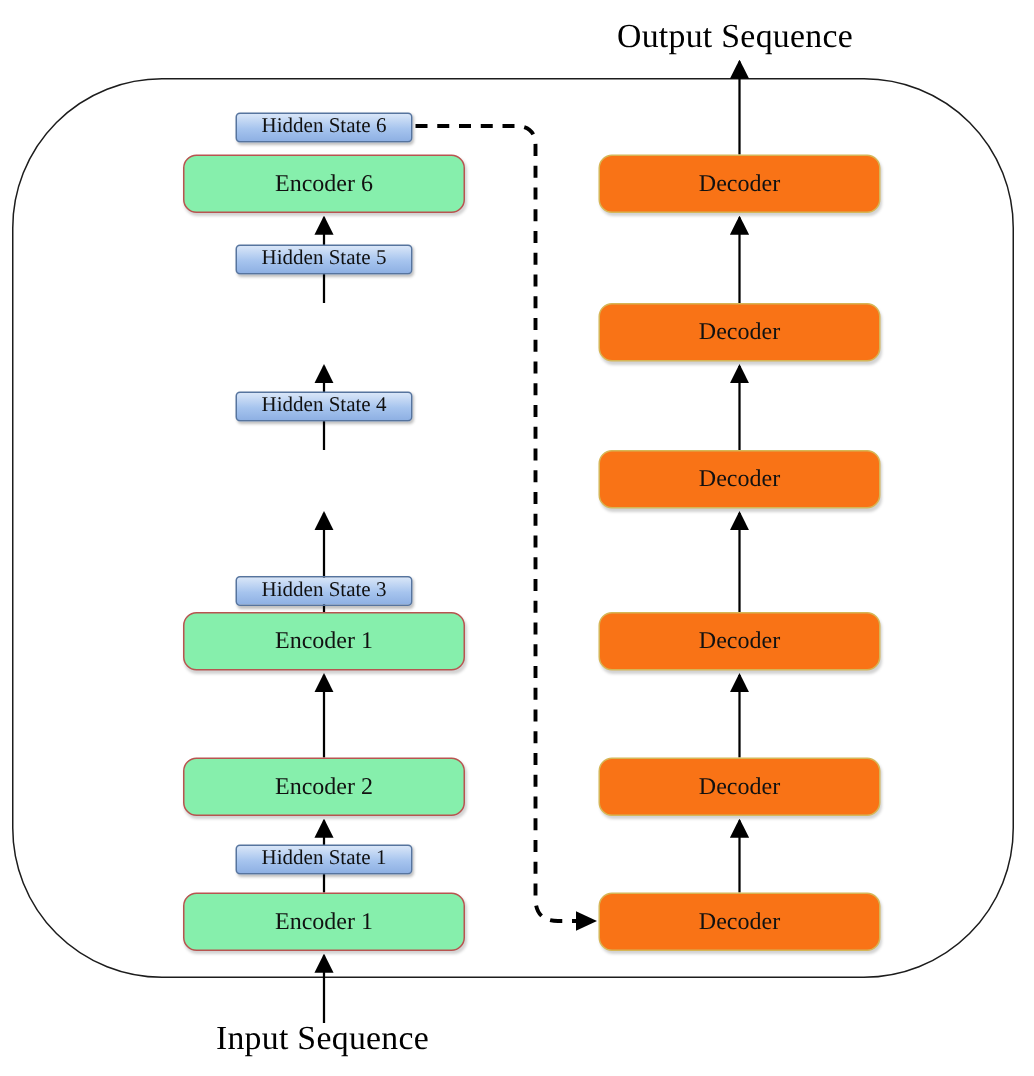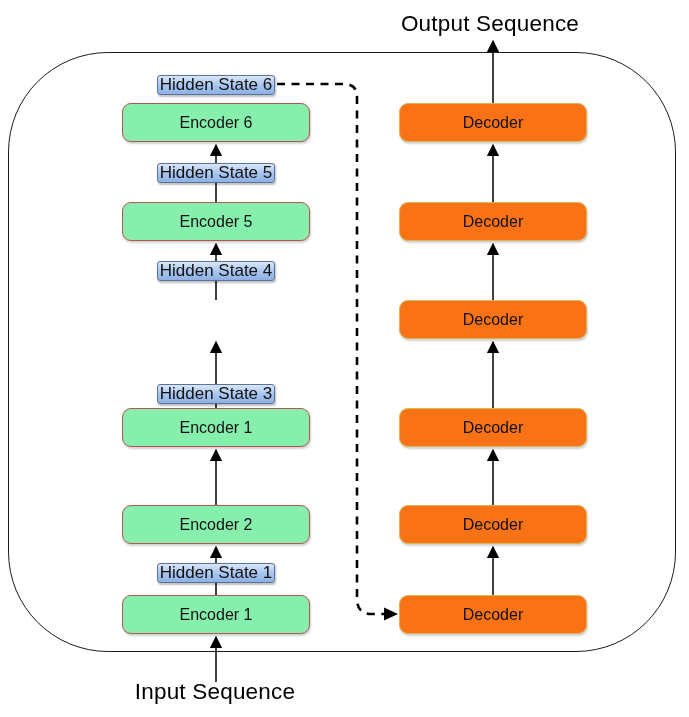--- a/index.html
+++ b/index.html
@@ -1,21 +1,21 @@
 <!DOCTYPE html>
 <html><head>
 <meta charset="utf-8">
 <style>
   html, body { margin: 0; padding: 0; background: #ffffff; }
   .canvas {
     position: relative;
     width: 689px;
     height: 717px;
     background: #ffffff;
-    font-family: Liberation Sans, sans-serif;
+    font-family: Liberation Serif, serif;
     overflow: hidden;
   }
   .boundary {
     position: absolute;
     left: 8px; top: 52px;
     width: 666px; height: 598px;
     border: 1.6px solid #1c1c1c;
     border-radius: 100px;
     background: transparent;
   }
@@ -57,21 +57,21 @@
     border: 1.5px solid #D6B656;
     border-radius: 9px;
     font-size: 16px;
     box-shadow: 1px 2px 2px rgba(0,0,0,0.18);
   }
   .hidden-state {
     left: 157px; width: 118px; height: 20px;
     background: linear-gradient(180deg, #D9E6F8 0%, #A6C4EE 55%, #8EB0E3 100%);
     border: 1.3px solid #56749E;
     border-radius: 3px;
-    font-size: 17px;
+    font-size: 14px;
     box-shadow: 1px 1.5px 2px rgba(0,0,0,0.25);
   }
 </style>
 </head>
 <body>
 
 <div class="canvas">
 
   <div class="boundary"></div>
 
@@ -103,21 +103,20 @@
   <div class="seq-label output">Output Sequence</div>
   <div class="seq-label input">Input Sequence</div>
 
   <div class="node hidden-state" style="top:75px">Hidden State 6</div>
   <div class="node hidden-state" style="top:163px">Hidden State 5</div>
   <div class="node hidden-state" style="top:261px">Hidden State 4</div>
   <div class="node hidden-state" style="top:384px">Hidden State 3</div>
   <div class="node hidden-state" style="top:563px">Hidden State 1</div>
 
   <div class="node encoder" style="top:103px">Encoder 6</div>
-  <div class="node encoder" style="top:202px">Encoder 5</div>
   <div class="node encoder" style="top:408px">Encoder 1</div>
   <div class="node encoder" style="top:505px">Encoder 2</div>
   <div class="node encoder" style="top:595px">Encoder 1</div>
 
   <div class="node decoder" style="top:103px">Decoder</div>
   <div class="node decoder" style="top:202px">Decoder</div>
   <div class="node decoder" style="top:300px">Decoder</div>
   <div class="node decoder" style="top:408px">Decoder</div>
   <div class="node decoder" style="top:505px">Decoder</div>
   <div class="node decoder" style="top:595px">Decoder</div>

